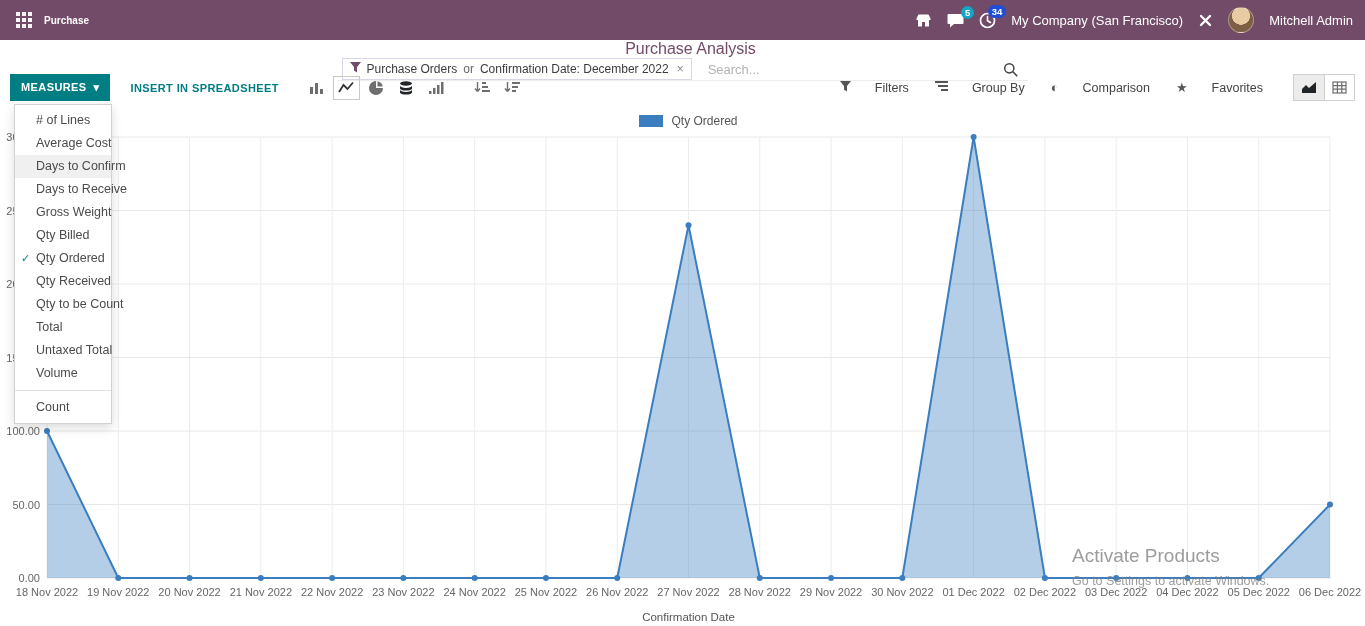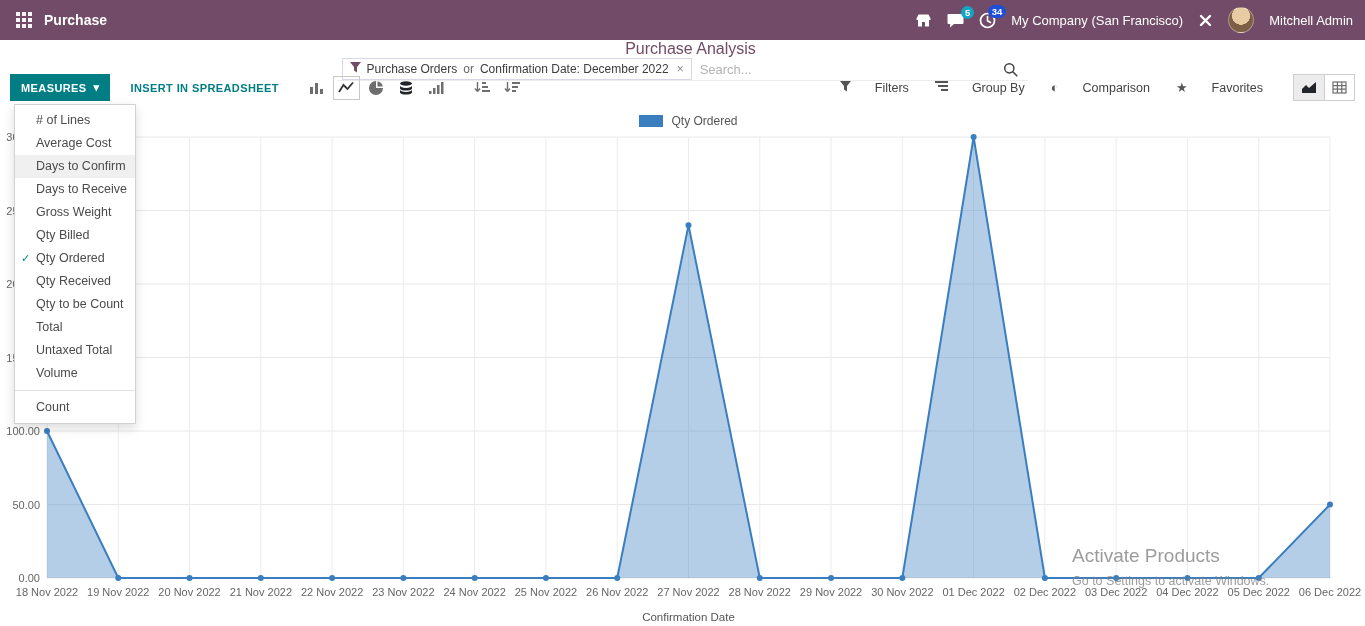--- a/index.html
+++ b/index.html
@@ -6,21 +6,21 @@
   html,body { width:1365px; height:626px; overflow:hidden; background:#fff;
     font-family:"Liberation Sans", sans-serif; }
 
   
   .navbar { height:40px; background:#714B67; color:#fff; display:flex;
     align-items:center; justify-content:space-between; padding:0 12px; }
   .nav-left { display:flex; align-items:center; height:100%; }
   .apps-grid { display:grid; grid-template-columns:repeat(3,4px); grid-gap:2px;
     margin:0 10px 0 4px; cursor:pointer; }
   .apps-grid i { width:4px; height:4px; background:#fff; opacity:.95; display:block; }
-  .app-name { font-size:14px; font-weight:700; margin:0 16px 0 2px; }
+  .app-name { font-size:10px; font-weight:700; margin:0 16px 0 2px; }
   #nav-menu { display:flex; height:100%; }
   .nav-item { font-size:13px; padding:0 12px; line-height:40px; cursor:pointer; }
   .nav-right { display:flex; align-items:center; gap:15px; }
   .systray-icon { position:relative; display:flex; align-items:center; cursor:pointer; }
   .badge { position:absolute; top:-7px; right:-10px; font-size:9.5px; line-height:1;
     padding:2px 4px; border-radius:8px; color:#fff; font-weight:700; }
   .badge.msg { background:#14a5c4; }
   .badge.act { background:#1d4ed8; }
   .company, .username { font-size:13px; white-space:nowrap; cursor:pointer; }
   .avatar { width:26px; height:26px; border-radius:50%; cursor:pointer;
@@ -30,31 +30,31 @@
   
   .breadcrumb-row { height:32px; display:flex; align-items:center; justify-content:space-between;flex-direction:column; }
   .bc-title { font-size:16px; font-weight:400; color:#714B67; padding-left:16px; white-space:nowrap; }
   .search-area { width:690px; height:100%; display:flex; align-items:center;
     padding:0 10px 0 4px; border-bottom:1px solid #ececec; }
   .facet { display:flex; align-items:center; gap:6px; border:1px solid #d9d6e8;
     background:#fff; height:22px; padding:0 7px; font-size:12px; color:#3c3c3c; white-space:nowrap; }
   .facet .or { color:#666; }
   .facet-close { color:#8a8a8a; cursor:pointer; font-size:12px; padding-left:2px; }
   .search-input { flex:1; border:none; outline:none; font-size:13px; color:#555;
-    padding:0 8px; background:transparent; font-family:"Liberation Sans",sans-serif; }
+    padding:0 8px; background:transparent; font-family:"Liberation Sans",sans-serif;margin-left:8px; }
   .search-input::placeholder { color:#b3b3b3; }
   .mag-btn { display:flex; align-items:center; cursor:pointer; }
 
   
   .control-panel { height:31px; display:flex; align-items:center;
     justify-content:space-between; padding:0 10px; }
   .cp-left { display:flex; align-items:center; }
   .btn-measures { background:#017e84; color:#fff; border:none; cursor:pointer;
     font-size:11px; font-weight:700; letter-spacing:.4px; padding:7px 11px;
-    display:flex; align-items:center; gap:7px; font-family:"Liberation Sans",sans-serif; }
+    display:flex; align-items:flex-start; gap:7px; font-family:"Liberation Sans",sans-serif; }
   .btn-insert { background:none; border:none; color:#017e84; cursor:pointer;
     font-size:11px; font-weight:700; letter-spacing:.4px; margin-left:20px;
     font-family:"Liberation Sans",sans-serif; }
   .chart-icons { display:flex; align-items:center; margin-left:24px; gap:3px; }
   .icon-btn { width:27px; height:24px; display:flex; align-items:center; justify-content:center;
     color:#6e6e6e; cursor:pointer; background:none; border:1px solid transparent; }
   .icon-btn.boxed { border-color:#c9c9c9; color:#333; }
   .icon-btn.dark { color:#212529; }
   .sort-group { display:flex; gap:3px; margin-left:16px; }
   .cp-right { display:flex; align-items:center; }
@@ -77,21 +77,21 @@
   .legend-label { font-size:12px; color:#555; }
   .xlabel { position:absolute; left:47px; width:1283px; top:508px; text-align:center;
     font-size:11.5px; color:#555; }
 
   .watermark { position:absolute; left:1072px; top:442px; z-index:3;
     color:rgba(128,128,128,.78); pointer-events:none; }
   .wm1 { font-size:19px; font-weight:300; }
   .wm2 { font-size:12.5px; margin-top:7px; }
 
   
-  .measures-menu { position:absolute; left:14px; top:1px; width:122px; background:#fff;
+  .measures-menu { position:absolute; left:14px; top:1px; width:98px; background:#fff;
     border:1px solid #d2d2d2; box-shadow:0 4px 10px rgba(0,0,0,.14); padding:4px 0;
     z-index:10; }
   .menu-item { position:relative; height:23px; line-height:23px; padding-left:21px;
     font-size:12.5px; color:#4b4b4b; cursor:pointer; white-space:nowrap; }
   .menu-item.hovered { background:#f0f0f0; }
   .menu-item .check { position:absolute; left:6px; color:#017e84; font-size:11px; }
   .menu-sep { border-top:1px solid #e3e3e3; margin:5px 0; }
 </style>
 </head>
 <body>

